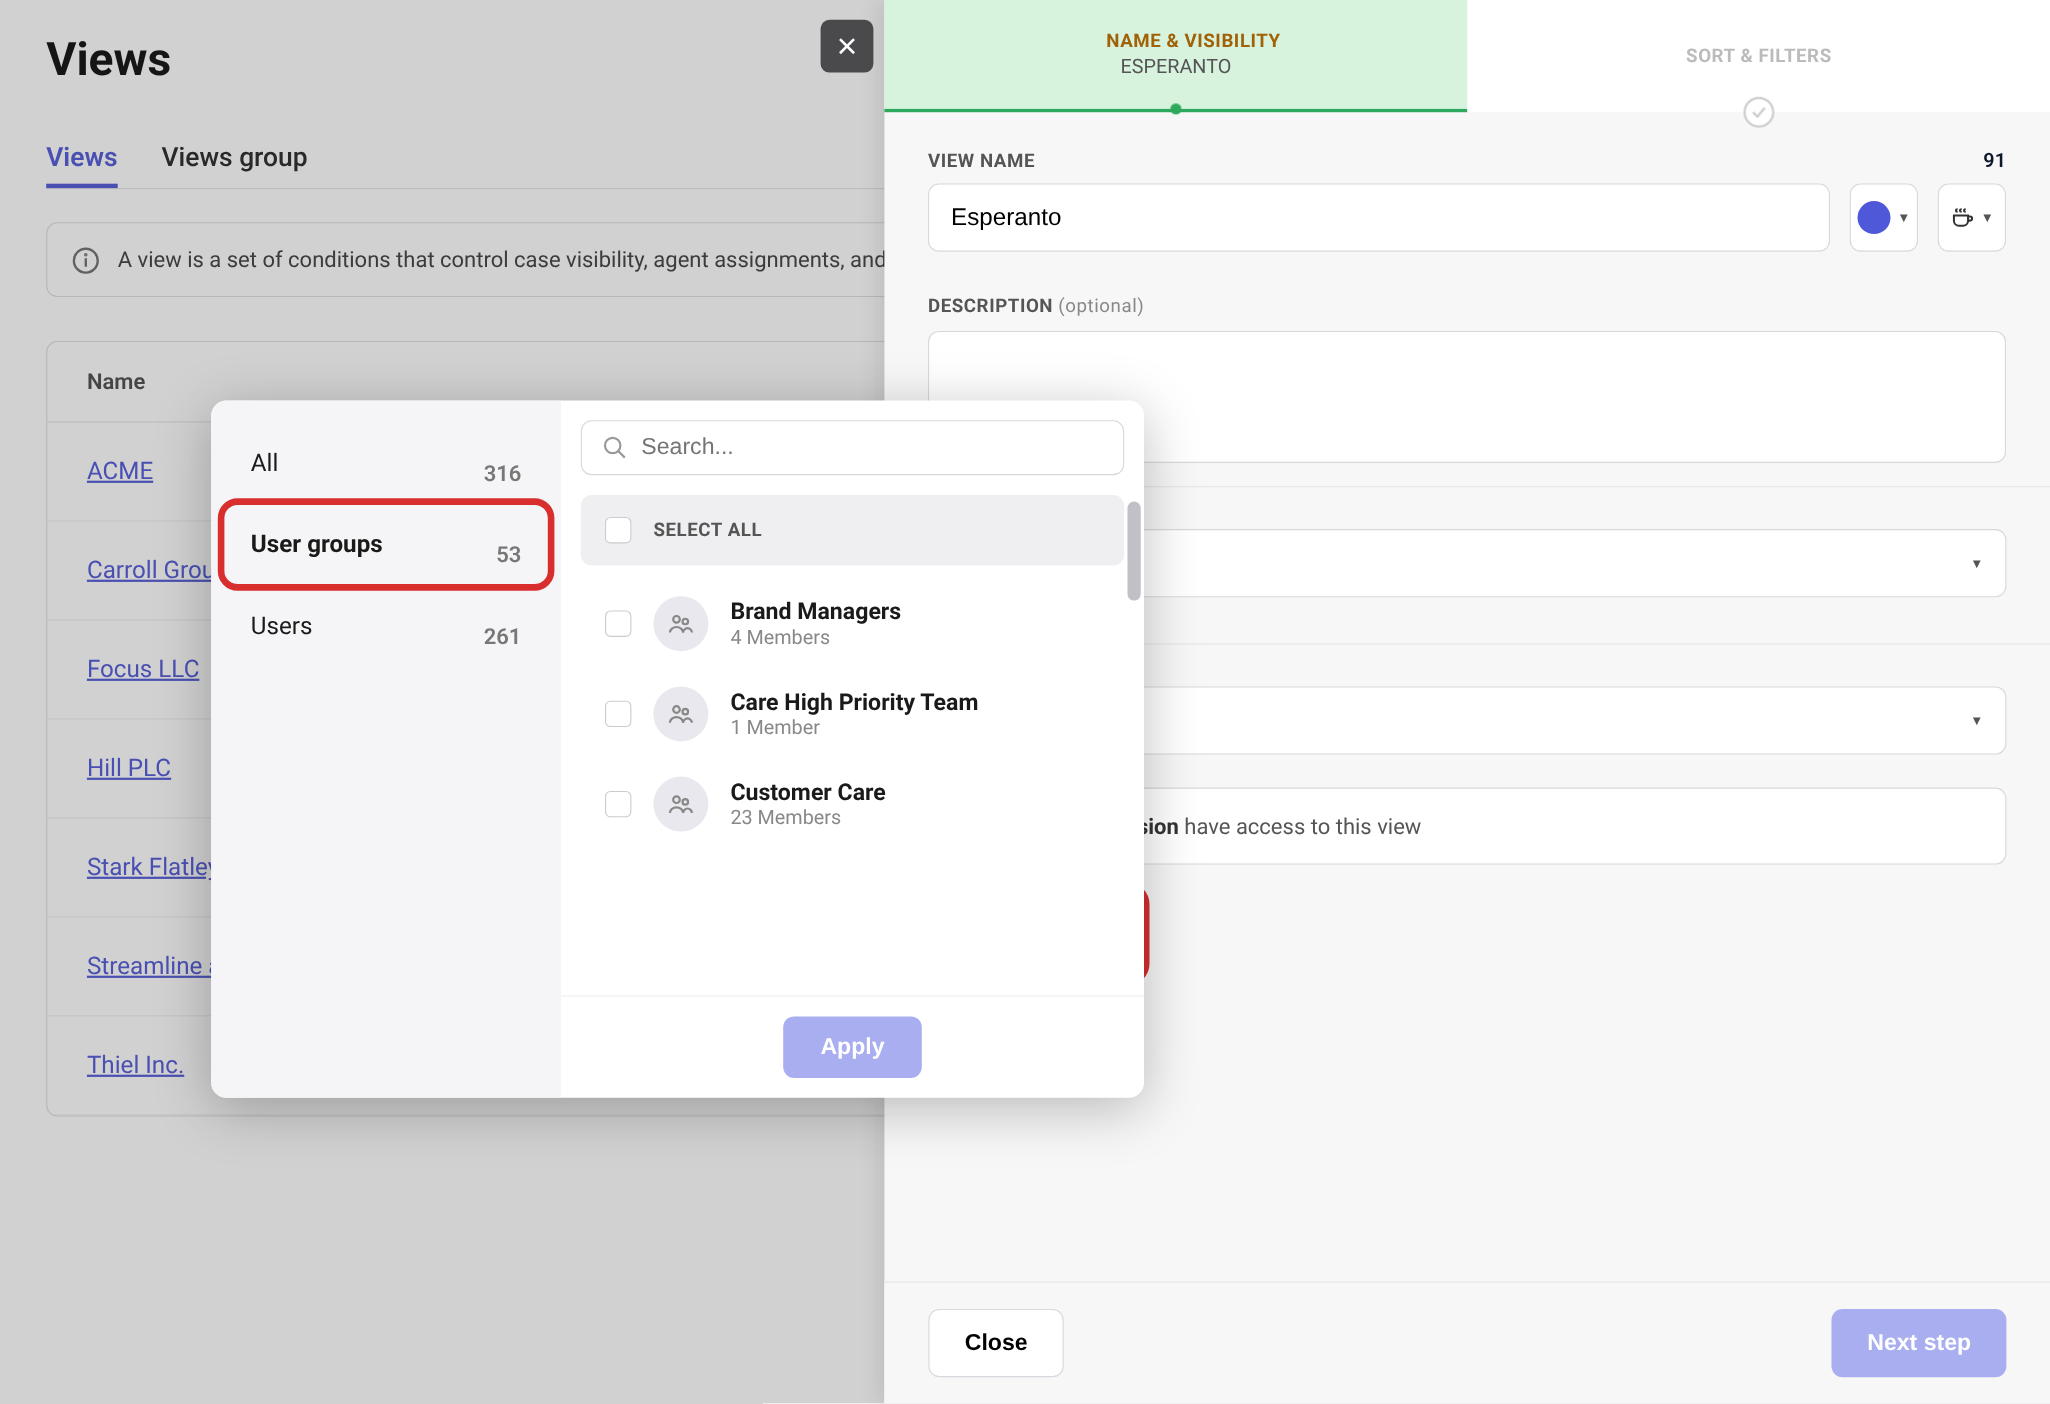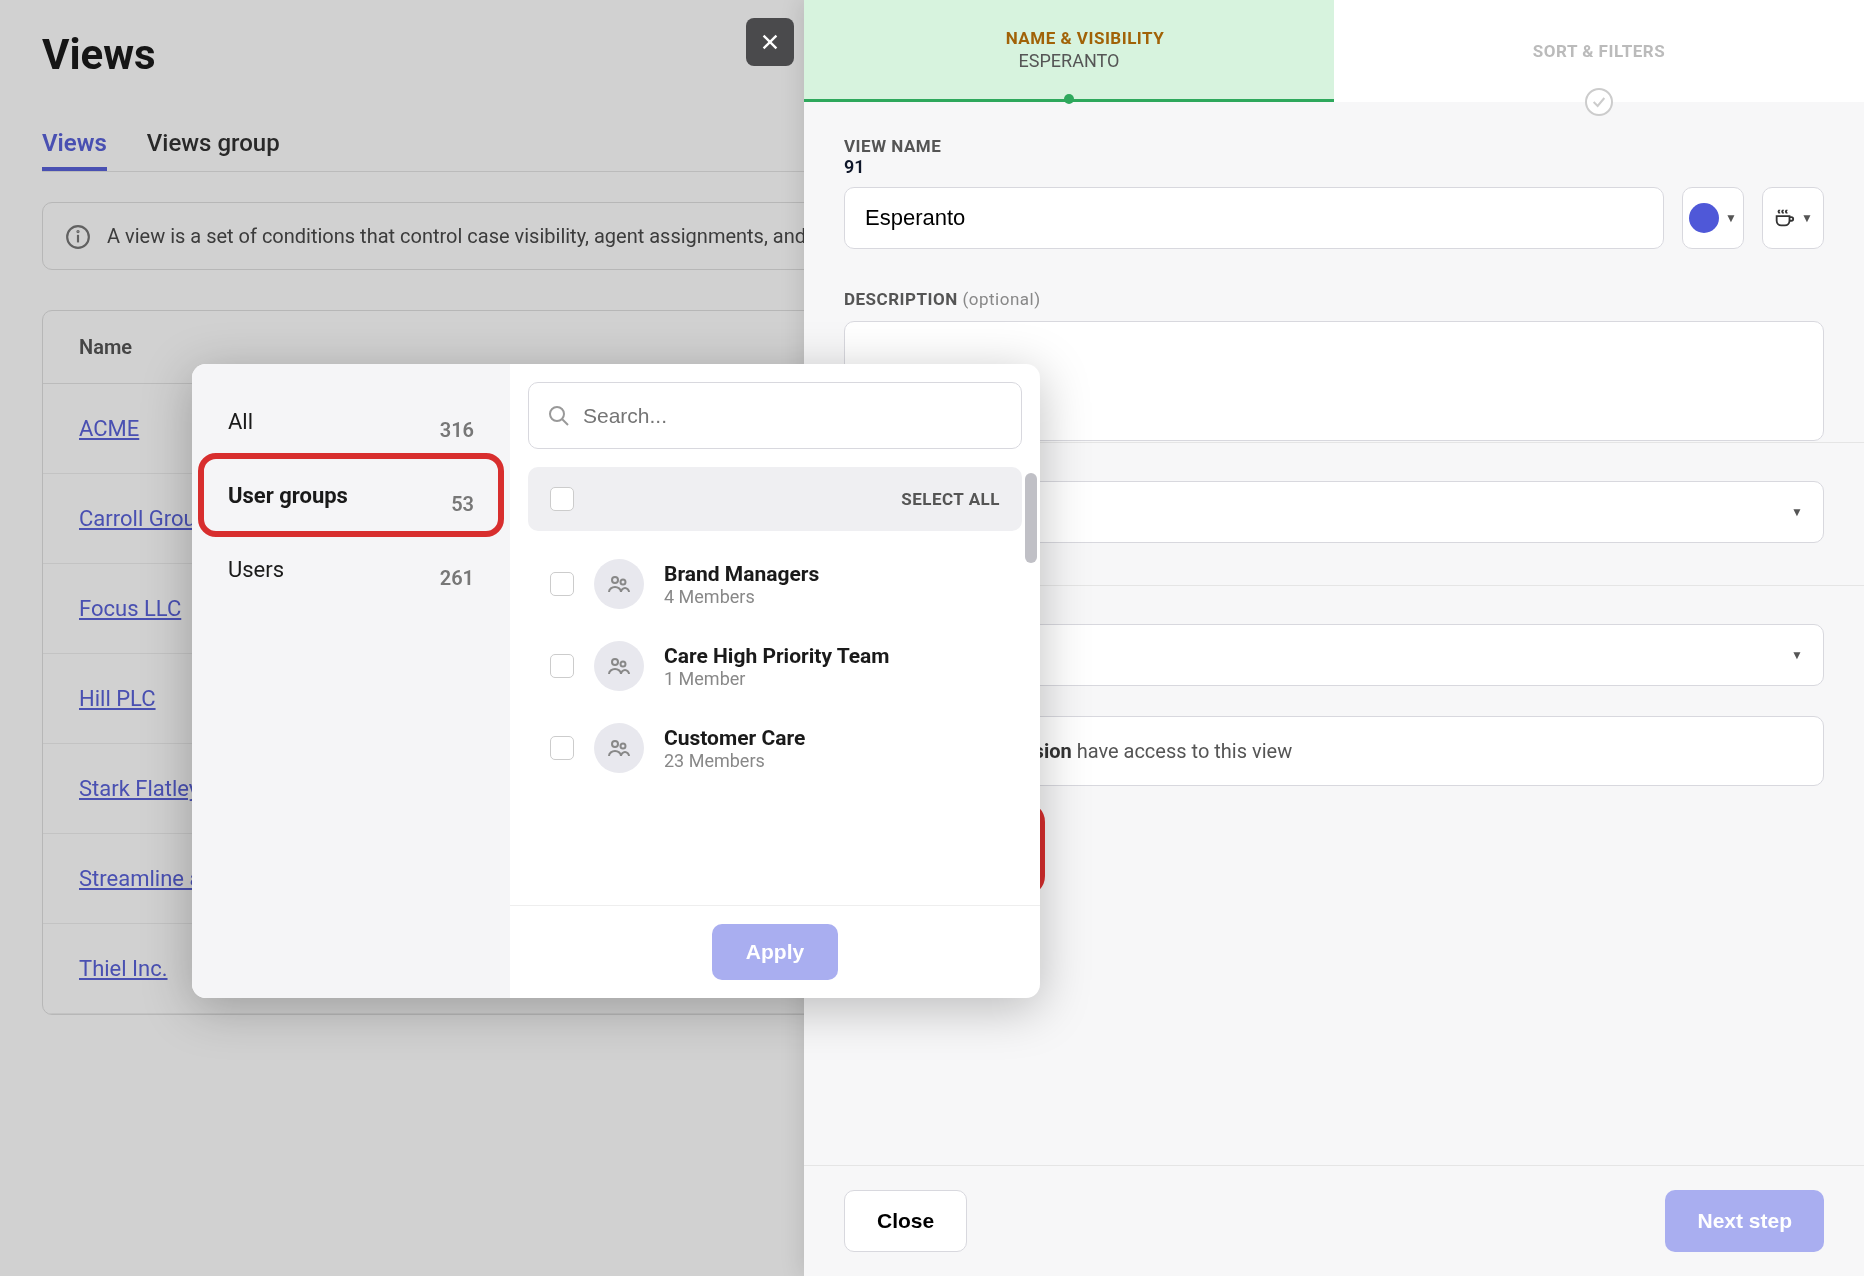--- a/index.html
+++ b/index.html
@@ -21,21 +21,21 @@
 .close-x { position: absolute; top: 18px; right: 1070px; width: 48px; height: 48px; background: #4a4a4c; border-radius: 8px; display: flex; align-items: center; justify-content: center; color: #fff; cursor: pointer; z-index: 11; font-size: 26px; }
 .steps { display: flex; height: 102px; }
 .step { flex: 1; display: flex; flex-direction: column; align-items: center; justify-content: center; position: relative; }
 .step.active { background: #d7f3de; border-bottom: 3px solid #2ea85c; }
 .step .st-title { font-size: 17px; font-weight: 700; letter-spacing: 0.5px; color: #555; }
 .step.active .st-title { color: #a16207; padding-left: 32px; }
 .step .st-sub { font-size: 18px; color: #555; margin-top: 2px; }
 .step-dot { position: absolute; bottom: -5px; left: 50%; transform: translateX(-50%); width: 10px; height: 10px; border-radius: 50%; background: #2ea85c; }
 .step-circ { width: 28px; height: 28px; border-radius: 50%; border: 2px solid #ccc; background: #fff; display: flex; align-items: center; justify-content: center; color: #ccc; position: absolute; bottom: -14px; left: 50%; transform: translateX(-50%); }
 .panel-body { padding: 34px 40px; flex: 1; overflow: auto; }
-.field-row { display: flex; justify-content: space-between; align-items: flex-start; margin-bottom: 10px; flex-direction: column; }
+.field-row { display: flex; justify-content: space-between; align-items: flex-end; margin-bottom: 10px; }
 .field-label { font-size: 17px; font-weight: 700; letter-spacing: 0.5px; color: #555; }
 .char-count { font-size: 18px; color: #0f172a; font-weight: 600; }
 .input-row { display: flex; gap: 18px; margin-bottom: 40px; }
 .text-input { flex: 1; height: 62px; border: 1px solid #d8d8de; border-radius: 10px; padding: 0 20px; font-size: 22px; background: #fff; }
 .picker { width: 62px; height: 62px; border: 1px solid #d8d8de; border-radius: 10px; background: #fff; display: flex; align-items: center; justify-content: center; gap: 6px; cursor: pointer; }
 .color-dot { width: 30px; height: 30px; border-radius: 50%; background: #4f58d8; }
 .icon-picker { width: 62px; height: 62px; border: 1px solid #d8d8de; border-radius: 10px; background: #fff; display: flex; align-items: center; justify-content: center; gap: 6px; cursor: pointer; font-size: 20px; }
 .caret { font-size: 12px; color: #555; }
 .optional { font-weight: 400; color: #888; }
 .textarea { width: 100%; height: 120px; border: 1px solid #d8d8de; border-radius: 10px; padding: 16px; font-size: 20px; resize: none; background: #fff; margin-bottom: 30px; }
@@ -50,24 +50,24 @@
 .panel-footer { border-top: 1px solid #e5e5e5; padding: 24px 40px; display: flex; justify-content: space-between; background: #f7f7f8; }
 .btn { padding: 18px 32px; border-radius: 10px; font-size: 21px; font-weight: 700; cursor: pointer; border: 1px solid #d8d8de; background: #fff; }
 .btn.primary { background: #a9aef0; color: #fff; border: none; }
 .popover { position: absolute; top: 364px; left: 192px; width: 848px; height: 634px; background: #fff; border-radius: 14px; box-shadow: 0 10px 50px rgba(0,0,0,0.25); z-index: 20; display: flex; overflow: hidden; }
 .pop-left { width: 318px; background: #f5f5f7; padding: 20px 14px; }
 .pop-cat { display: flex; justify-content: space-between; padding: 16px 22px; font-size: 22px; border-radius: 10px; cursor: pointer; align-items: center; position: relative; gap: 44px; }
 .pop-cat.active { font-weight: 700; }
 .pop-cat .cnt { color: #777; font-size: 20px; font-weight: 600; margin-top: 18px; }
 .pop-right { flex: 1; display: flex; flex-direction: column; }
 .search-wrap { padding: 18px; }
-.search-box { display: flex; align-items: center; gap: 12px; border: 1px solid #d8d8de; border-radius: 10px; height: 67px; padding: 4px 18px; }
+.search-box { display: flex; align-items: center; gap: 12px; border: 1px solid #d8d8de; border-radius: 10px; height: 50px; padding: 4px 18px; }
 .search-box input { border: none; outline: none; font-size: 21px; flex: 1; }
 .list-area { flex: 1; padding: 0 18px; overflow: auto; position: relative; }
-.select-all { display: flex; align-items: center; gap: 20px; background: #efeff2; border-radius: 10px; padding: 20px 22px; margin-bottom: 12px; justify-content: space-between; }
+.select-all { display: flex; align-items: center; gap: 20px; background: #efeff2; border-radius: 10px; padding: 20px 22px; margin-bottom: 12px; }
 .select-all .sa-label { font-size: 17px; font-weight: 700; letter-spacing: 0.5px; color: #555; }
 .chk { width: 24px; height: 24px; border: 1px solid #ccc; border-radius: 5px; background: #fff; cursor: pointer; flex-shrink: 0; }
 .grp-row { display: flex; align-items: center; gap: 20px; padding: 16px 22px; }
 .grp-av { width: 50px; height: 50px; border-radius: 50%; background: #e8e8ee; display: flex; align-items: center; justify-content: center; color: #777; flex-shrink: 0; }
 .grp-name { font-size: 21px; font-weight: 700; }
 .grp-mem { font-size: 18px; color: #888; }
 .pop-foot { border-top: 1px solid #eee; padding: 18px; display: flex; justify-content: center; }
 .apply-btn { background: #a9aef0; color: #fff; border: none; border-radius: 10px; padding: 16px 34px; font-size: 21px; font-weight: 700; cursor: pointer; }
 .scroll-thumb { position: absolute; right: 3px; top: 6px; width: 12px; height: 90px; background: #c0c0c6; border-radius: 6px; }
 .red-ring-cat { position: absolute; top: -5px; left: -8px; right: -8px; bottom: -5px; border: 6px solid #d82e2e; border-radius: 18px; pointer-events: none; }

